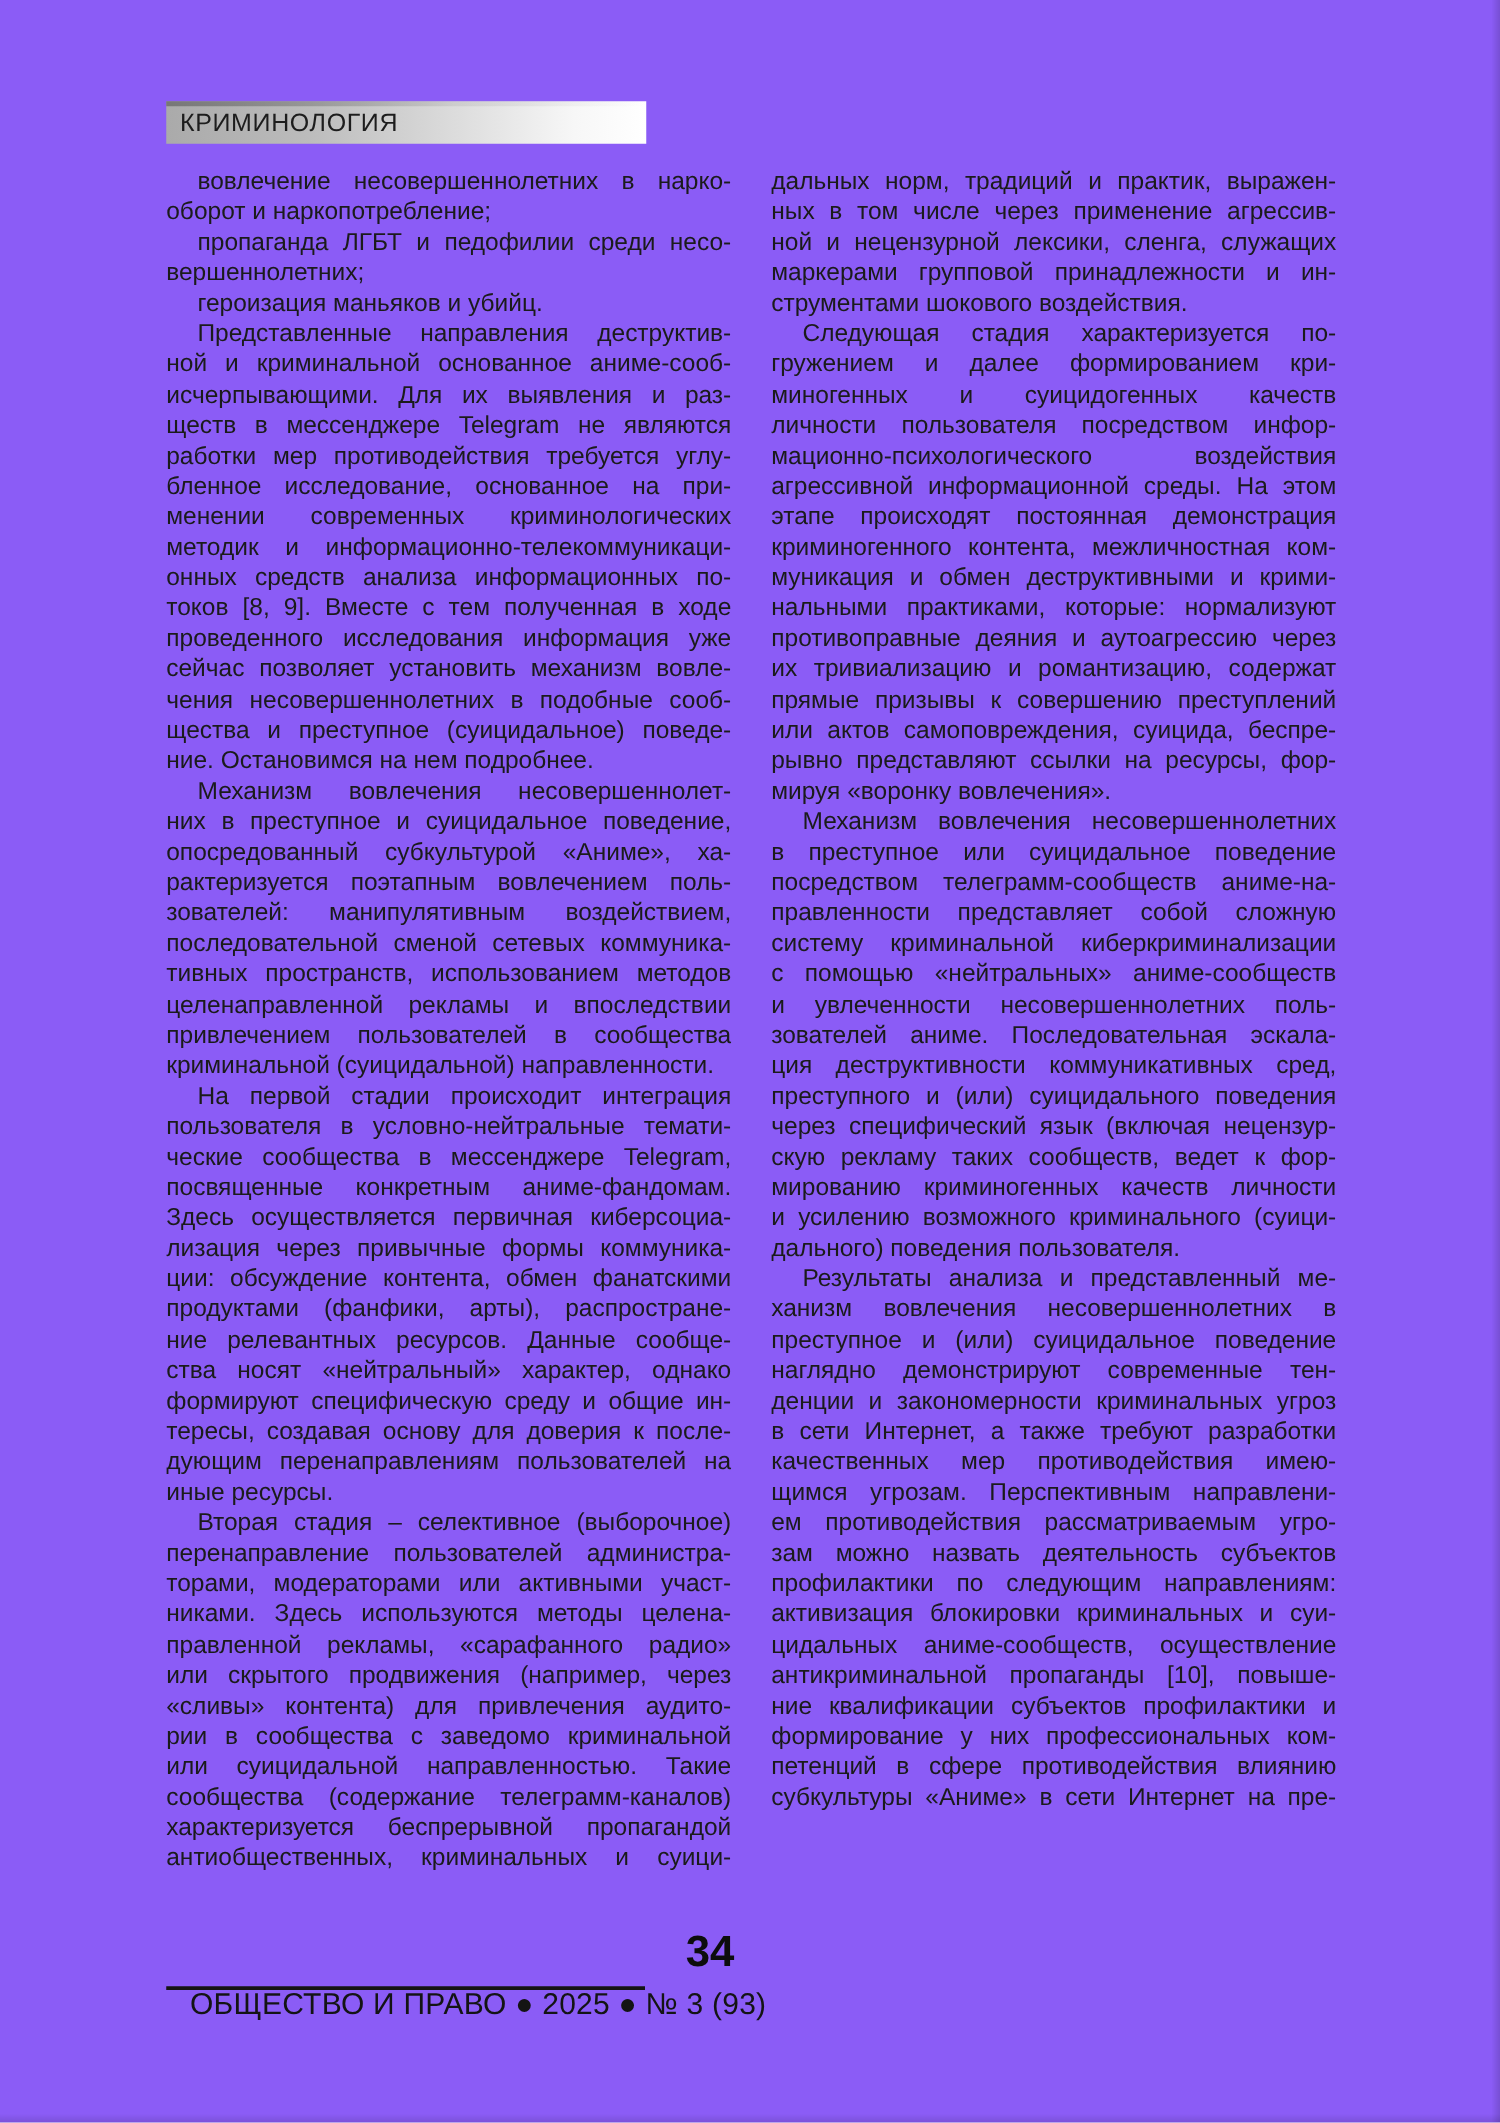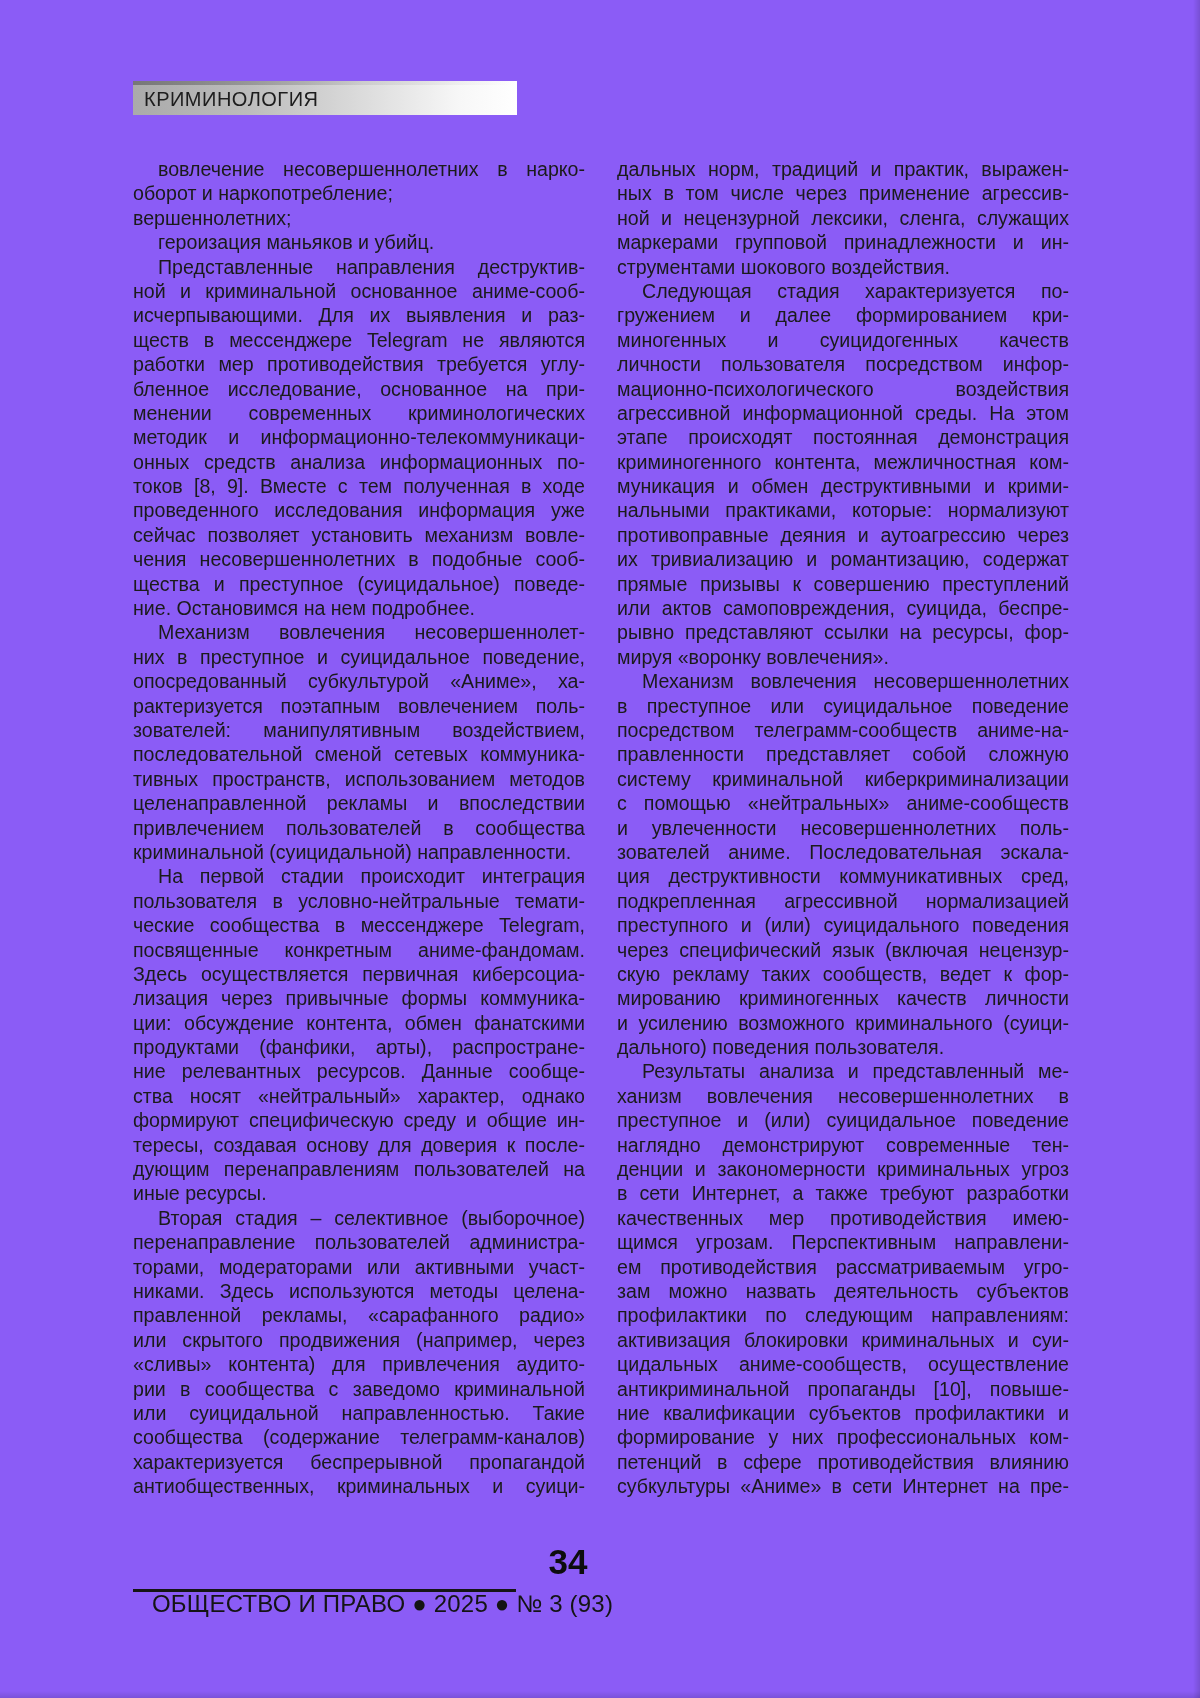--- a/index.html
+++ b/index.html
@@ -27,21 +27,21 @@
     content:"";position:absolute;left:0;top:0;right:0;height:4px;
     background:linear-gradient(to right, rgba(110,110,110,0.85), rgba(160,160,160,0.25) 60%, rgba(255,255,255,0));
   }
   .band-label{
     position:absolute;left:11px;top:0;height:34px;line-height:36px;
     font-size:20px;color:#1d1d1d;letter-spacing:0.5px;
   }
 
   
   .textgrid{position:absolute;left:133px;top:133px;display:flex;gap:32px;}
-  .col{width:452px;margin-top:24px;}
+  .col{width:452px;}
   .line{
     height:24.4px;line-height:24.4px;font-size:19.6px;
     text-align:justify;text-align-last:justify;
     overflow:hidden;white-space:normal;color:#1b1b1b;
   }
   .line.ind{text-indent:25px;}
   .line.eop{text-align-last:left;}
 
   
   .page-number{
@@ -60,20 +60,21 @@
 <div class="page">
 
   <div class="band">
     <div class="band-label">КРИМИНОЛОГИЯ</div>
   </div>
 
   <div class="textgrid">
     <div class="col">
         <div class="line ind">вовлечение несовершеннолетних в нарко-</div>
         <div class="line eop">оборот и наркопотребление;</div>
+        <div class="line ind">пропаганда ЛГБТ и педофилии среди несо-</div>
         <div class="line eop">вершеннолетних;</div>
         <div class="line ind eop">героизация маньяков и убийц.</div>
         <div class="line ind">Представленные направления деструктив-</div>
         <div class="line">ной и криминальной основанное аниме-сооб-</div>
         <div class="line">исчерпывающими. Для их выявления и раз-</div>
         <div class="line">ществ в мессенджере Telegram не являются</div>
         <div class="line">работки мер противодействия требуется углу-</div>
         <div class="line">бленное исследование, основанное на при-</div>
         <div class="line">менении современных криминологических</div>
         <div class="line">методик и информационно-телекоммуникаци-</div>
@@ -145,21 +146,20 @@
         <div class="line eop">мируя «воронку вовлечения».</div>
         <div class="line ind">Механизм вовлечения несовершеннолетних</div>
         <div class="line">в преступное или суицидальное поведение</div>
         <div class="line">посредством телеграмм-сообществ аниме-на-</div>
         <div class="line">правленности представляет собой сложную</div>
         <div class="line">систему криминальной киберкриминализации</div>
         <div class="line">с помощью «нейтральных» аниме-сообществ</div>
         <div class="line">и увлеченности несовершеннолетних поль-</div>
         <div class="line">зователей аниме. Последовательная эскала-</div>
         <div class="line">ция деструктивности коммуникативных сред,</div>
-        <div class="line">подкрепленная агрессивной нормализацией</div>
         <div class="line">преступного и (или) суицидального поведения</div>
         <div class="line">через специфический язык (включая нецензур-</div>
         <div class="line">скую рекламу таких сообществ, ведет к фор-</div>
         <div class="line">мированию криминогенных качеств личности</div>
         <div class="line">и усилению возможного криминального (суици-</div>
         <div class="line eop">дального) поведения пользователя.</div>
         <div class="line ind">Результаты анализа и представленный ме-</div>
         <div class="line">ханизм вовлечения несовершеннолетних в</div>
         <div class="line">преступное и (или) суицидальное поведение</div>
         <div class="line">наглядно демонстрируют современные тен-</div>

